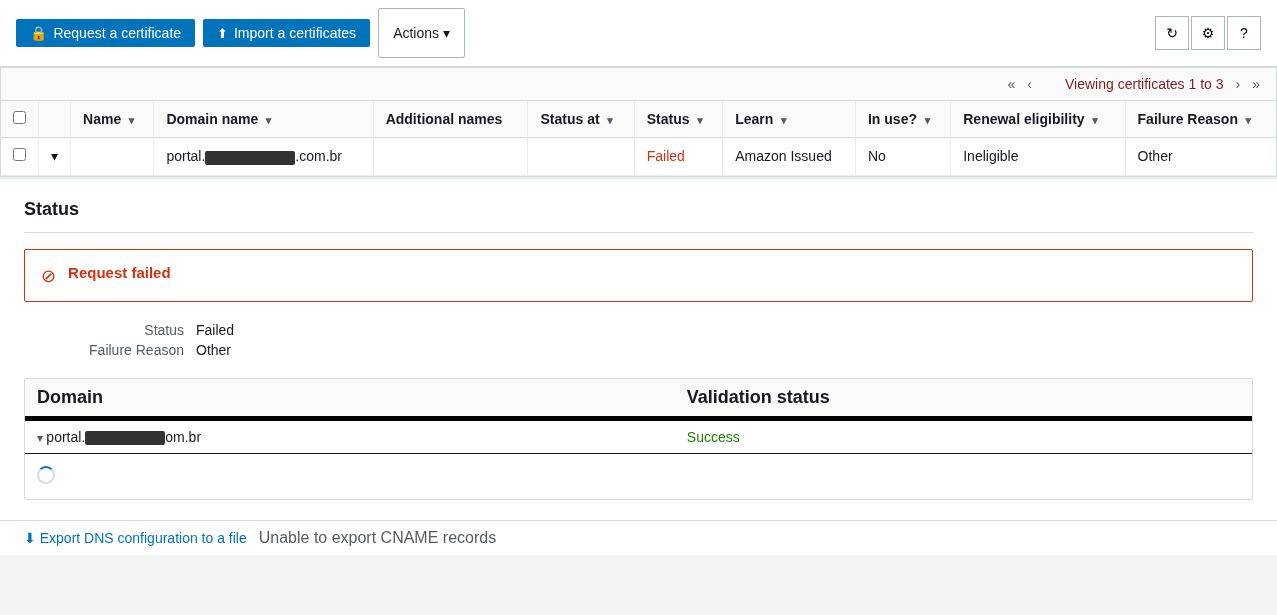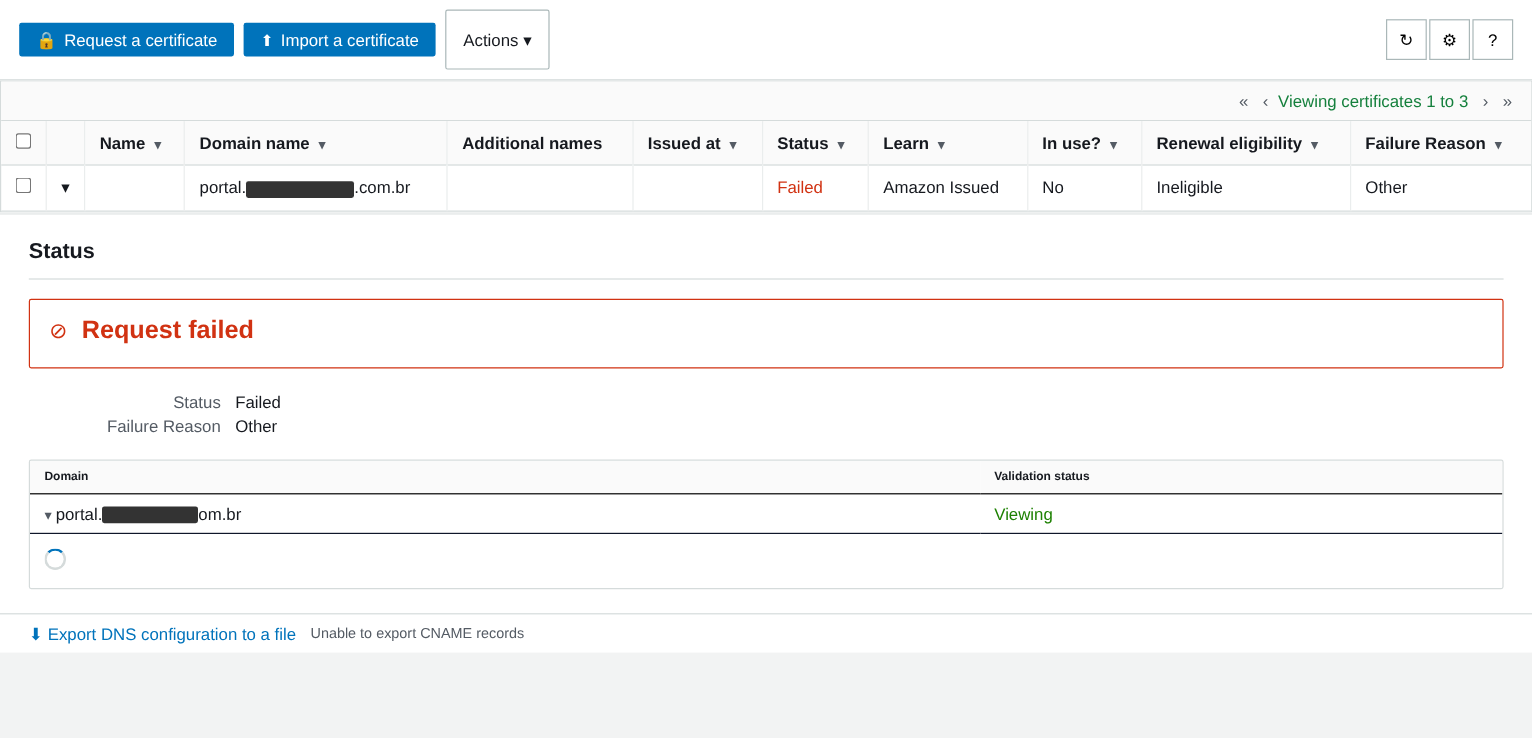--- a/index.html
+++ b/index.html
@@ -68,21 +68,21 @@
     .pagination-bar {
       background: #fafafa;
       border-bottom: 1px solid #d5dbdb;
       padding: 6px 12px;
       display: flex;
       align-items: center;
       justify-content: flex-end;
       gap: 4px;
       font-size: 13px;
     }
-    .pagination-bar .pag-text { margin-right: 4px; color: #15803d; }
+    .pagination-bar .pag-text { margin-right: 4px; color: #7f1d1d; margin-left: 25px; }
     .pag-btn {
       background: none;
       border: none;
       cursor: pointer;
       font-size: 14px;
       color: #545b64;
       padding: 2px 4px;
     }
 
     
@@ -157,21 +157,21 @@
     }
     .alert-icon {
       color: #d13212;
       font-size: 18px;
       flex-shrink: 0;
       margin-top: 1px;
     }
     .alert-title {
       color: #d13212;
       font-weight: 700;
-      font-size: 21px;
+      font-size: 15px;
       margin-bottom: 4px;
     }
     .alert-body { font-size: 13px; color: #16191f; }
     .alert-link { color: #0073bb; text-decoration: none; }
 
     
     .status-details {
       display: grid;
       grid-template-columns: 160px auto;
       gap: 4px 12px;
@@ -189,23 +189,23 @@
     }
     .domain-table {
       width: 100%;
       border-collapse: collapse;
     }
     .domain-table thead tr {
       background: #fafafa;
     }
     .domain-table th {
       padding: 8px 12px;
-      font-size: 10px;
+      font-size: 18px;
       font-weight: 700;
-      border-bottom: 1px solid #000000;
+      border-bottom: 5px solid #000000;
       border-right: none;
     }
     .domain-table td {
       padding: 8px 12px;
       font-size: 13px;
       border-right: none;
       border-bottom: 1px solid #0f172a;
     }
     .domain-table tr:last-child td { border-bottom: none; }
     .status-success { color: #1d8102; }
@@ -236,36 +236,36 @@
       gap: 12px;
     }
     .footer-link {
       color: #0073bb;
       text-decoration: none;
       font-size: 13px;
       display: flex;
       align-items: center;
       gap: 4px;
     }
-    .footer-note { font-size: 12px; color: #545b64; }
+    .footer-note { font-size: 16px; color: #545b64; }
 
     
     .import-icon { font-size: 13px; }
   </style>
 </head>
 <body>
 
 <div class="toolbar">
   <button class="btn-primary">
     <span>🔒</span>
     <span>Request a certificate</span>
   </button>
   <button class="btn-primary">
     <span class="import-icon">⬆</span>
-    <span>Import a certificate</span>
+    <span>Import a certificates</span>
   </button>
   <button class="btn-secondary">
     <span>Actions</span>
     <span>▾</span>
   </button>
   <div class="toolbar-right">
     <button class="icon-btn">
       <span>↻</span>
     </button>
     <button class="icon-btn">
@@ -299,21 +299,21 @@
           <span class="sort-icon">▾</span>
         </th>
         <th>
           <span>Domain name</span>
           <span class="sort-icon">▾</span>
         </th>
         <th>
           <span>Additional names</span>
         </th>
         <th>
-          <span>Issued at</span>
+          <span>Status at</span>
           <span class="sort-icon">▾</span>
         </th>
         <th>
           <span>Status</span>
           <span class="sort-icon">▾</span>
         </th>
         <th>
           <span>Learn</span>
           <span class="sort-icon">▾</span>
         </th>
@@ -390,21 +390,21 @@
           <th>Validation status</th>
         </tr>
       </thead>
       <tbody>
         <tr>
           <td>
             <span class="domain-arrow">▾ </span>
             <span>portal.</span><span class="redacted" style="width:80px;"></span><span>om.br</span>
           </td>
           <td>
-            <span class="status-success">Viewing</span>
+            <span class="status-success">Success</span>
           </td>
         </tr>
         <tr class="spinner-row">
           <td colspan="2">
             <span class="spinner"></span>
           </td>
         </tr>
       </tbody>
     </table>
   </div>

